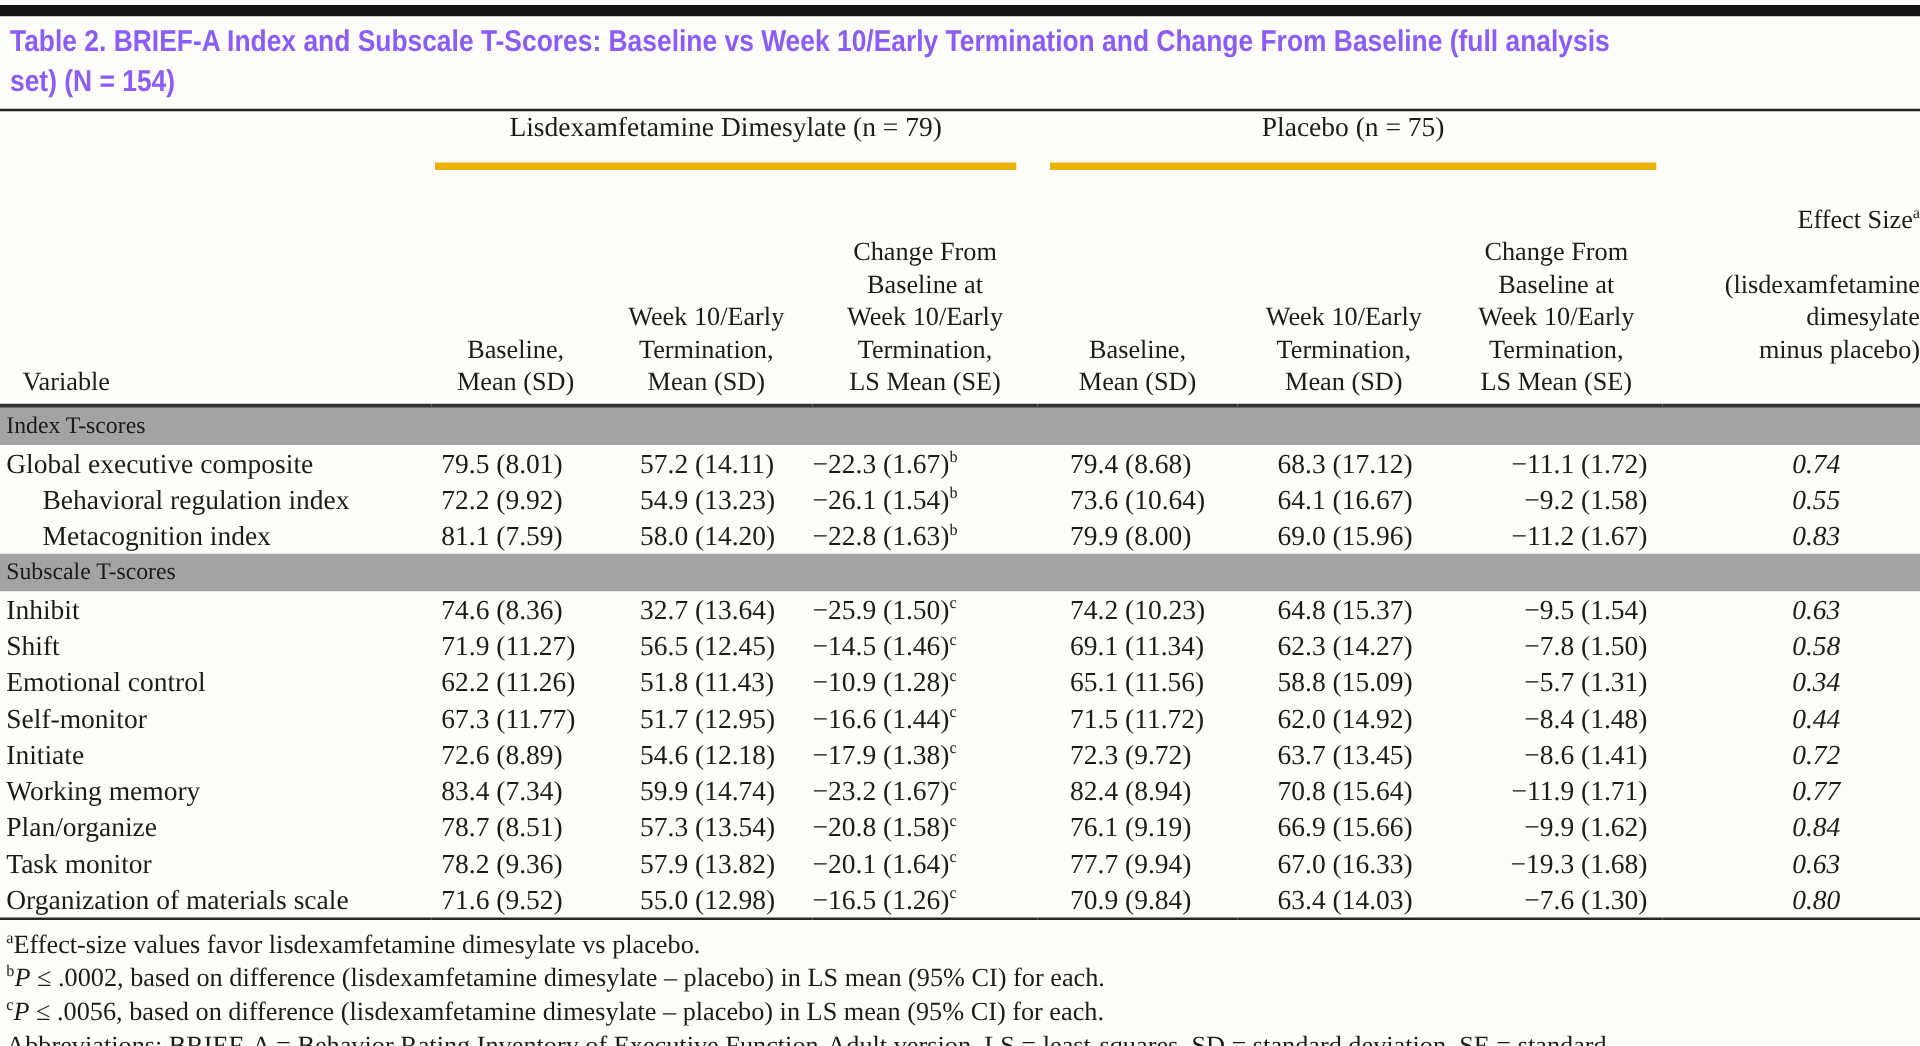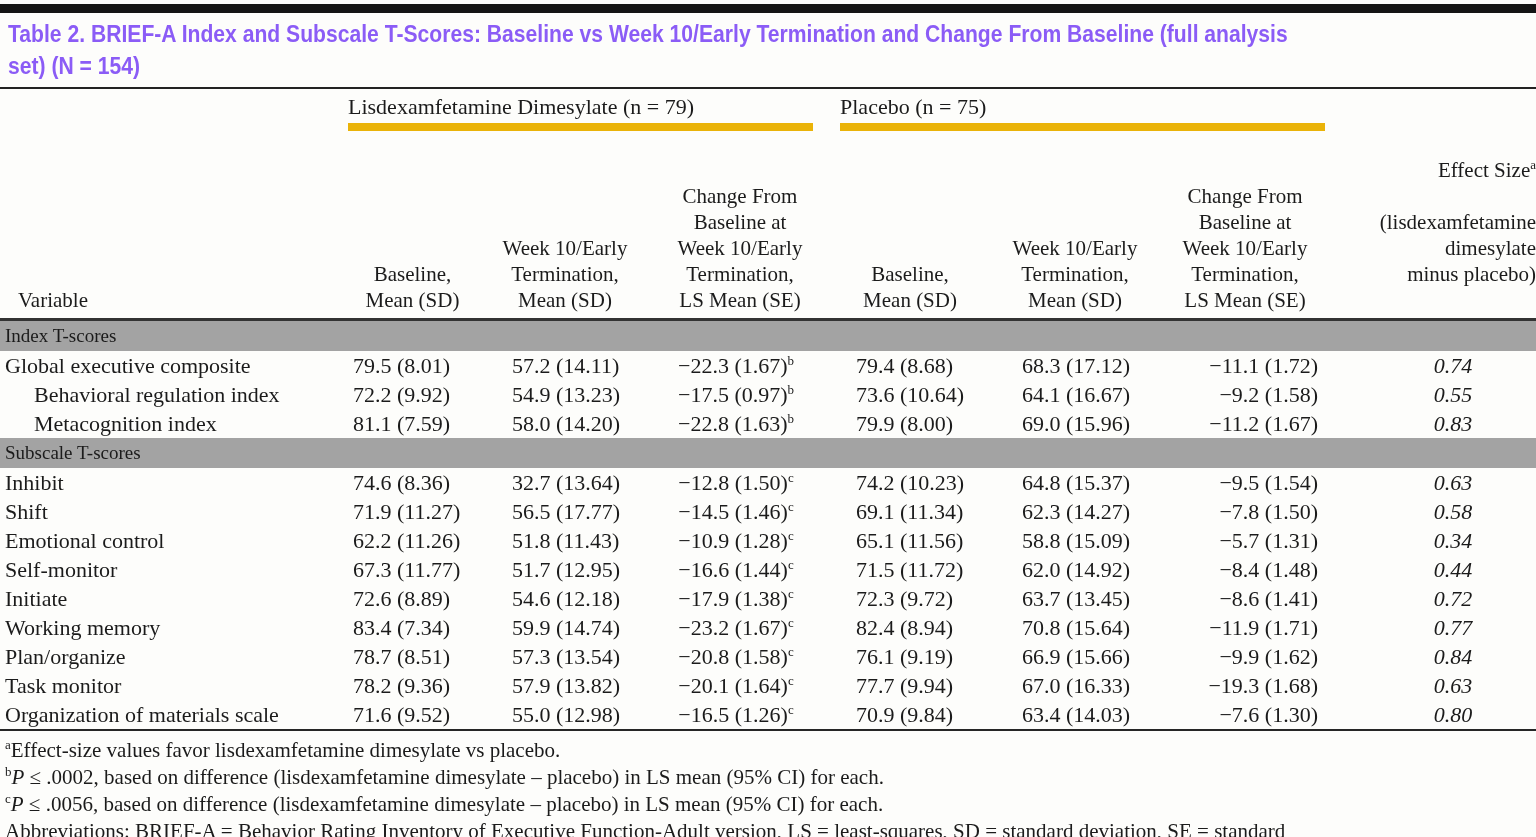--- a/index.html
+++ b/index.html
@@ -16,38 +16,38 @@
     padding:5px 0 5px 8px;
   }
   .title-scale{transform:scaleX(0.88);transform-origin:0 0;}
   .title-scale div{white-space:nowrap;}
   .rule-title{height:2px;background:#222;}
 
   table{border-collapse:collapse;table-layout:fixed;width:1536px;border-bottom:2px solid #262626;}
   td,th{padding:0;font-weight:400;}
 
   .spanner-row td{height:42px;vertical-align:bottom;}
-  .spanner{font-size:22px;border-bottom:8px solid #eab308;padding-bottom:3px;}
+  .spanner{font-size:22px;text-align:center;border-bottom:6px solid #eab308;padding-bottom:15px;}
   .sp-ldx{margin:0 17px 0 3px;}
   .sp-pbo{margin:0 5px 0 10px;}
 
   .header-row th{
     font-size:21px;line-height:26px;vertical-align:bottom;text-align:center;
     padding-bottom:5px;border-bottom:3px solid #333;white-space:pre-line;
   }
   .header-row th.var-h{text-align:left;padding-left:18px;}
   .header-row th.c8{padding-left:40px;text-align:right;}
 
   .section-row td{background:#a3a3a3;height:30px;font-size:19px;padding-left:5px;}
   .data-row td{height:29px;font-size:22px;}
   td.lbl{padding-left:5px;}
   td.lbl.indent{padding-left:34px;}
   td.c2{padding-left:8px;}
   td.c3{padding-left:32px;}
-  td.c4{text-align:center;padding-right:8px;}
+  td.c4{text-align:left;padding-right:8px;}
   td.c5{padding-left:26px;}
   td.c6{padding-left:32px;}
   td.c7{text-align:right;padding-right:12px;}
   td.c8{text-align:center;padding-left:40px;font-style:italic;}
 
   sup{font-size:13px;line-height:0;vertical-align:super;}
 
   .footnotes{padding:6px 8px 0 5px;font-size:21px;line-height:27px;}
   .footnote{padding-left:40px;text-indent:-40px;white-space:pre-line;}
   .footnote i{font-style:italic;}
@@ -129,21 +129,21 @@
         <td class="num c4"><span>−22.3 (1.67)</span><sup>b</sup></td>
         <td class="num c5"><span>79.4 (8.68)</span></td>
         <td class="num c6"><span>68.3 (17.12)</span></td>
         <td class="num c7"><span>−11.1 (1.72)</span></td>
         <td class="num c8"><span>0.74</span></td>
       </tr>
       <tr class="data-row">
         <td class="lbl indent">Behavioral regulation index</td>
         <td class="num c2"><span>72.2 (9.92)</span></td>
         <td class="num c3"><span>54.9 (13.23)</span></td>
-        <td class="num c4"><span>−17.5 (0.97)</span><sup>b</sup></td>
+        <td class="num c4"><span>−26.1 (1.54)</span><sup>b</sup></td>
         <td class="num c5"><span>73.6 (10.64)</span></td>
         <td class="num c6"><span>64.1 (16.67)</span></td>
         <td class="num c7"><span>−9.2 (1.58)</span></td>
         <td class="num c8"><span>0.55</span></td>
       </tr>
       <tr class="data-row">
         <td class="lbl indent">Metacognition index</td>
         <td class="num c2"><span>81.1 (7.59)</span></td>
         <td class="num c3"><span>58.0 (14.20)</span></td>
         <td class="num c4"><span>−22.8 (1.63)</span><sup>b</sup></td>
@@ -152,30 +152,30 @@
         <td class="num c7"><span>−11.2 (1.67)</span></td>
         <td class="num c8"><span>0.83</span></td>
       </tr>
       <tr class="section-row">
         <td class="band" colspan="8">Subscale T-scores</td>
       </tr>
       <tr class="data-row">
         <td class="lbl">Inhibit</td>
         <td class="num c2"><span>74.6 (8.36)</span></td>
         <td class="num c3"><span>32.7 (13.64)</span></td>
-        <td class="num c4"><span>−12.8 (1.50)</span><sup>c</sup></td>
+        <td class="num c4"><span>−25.9 (1.50)</span><sup>c</sup></td>
         <td class="num c5"><span>74.2 (10.23)</span></td>
         <td class="num c6"><span>64.8 (15.37)</span></td>
         <td class="num c7"><span>−9.5 (1.54)</span></td>
         <td class="num c8"><span>0.63</span></td>
       </tr>
       <tr class="data-row">
         <td class="lbl">Shift</td>
         <td class="num c2"><span>71.9 (11.27)</span></td>
-        <td class="num c3"><span>56.5 (17.77)</span></td>
+        <td class="num c3"><span>56.5 (12.45)</span></td>
         <td class="num c4"><span>−14.5 (1.46)</span><sup>c</sup></td>
         <td class="num c5"><span>69.1 (11.34)</span></td>
         <td class="num c6"><span>62.3 (14.27)</span></td>
         <td class="num c7"><span>−7.8 (1.50)</span></td>
         <td class="num c8"><span>0.58</span></td>
       </tr>
       <tr class="data-row">
         <td class="lbl">Emotional control</td>
         <td class="num c2"><span>62.2 (11.26)</span></td>
         <td class="num c3"><span>51.8 (11.43)</span></td>

